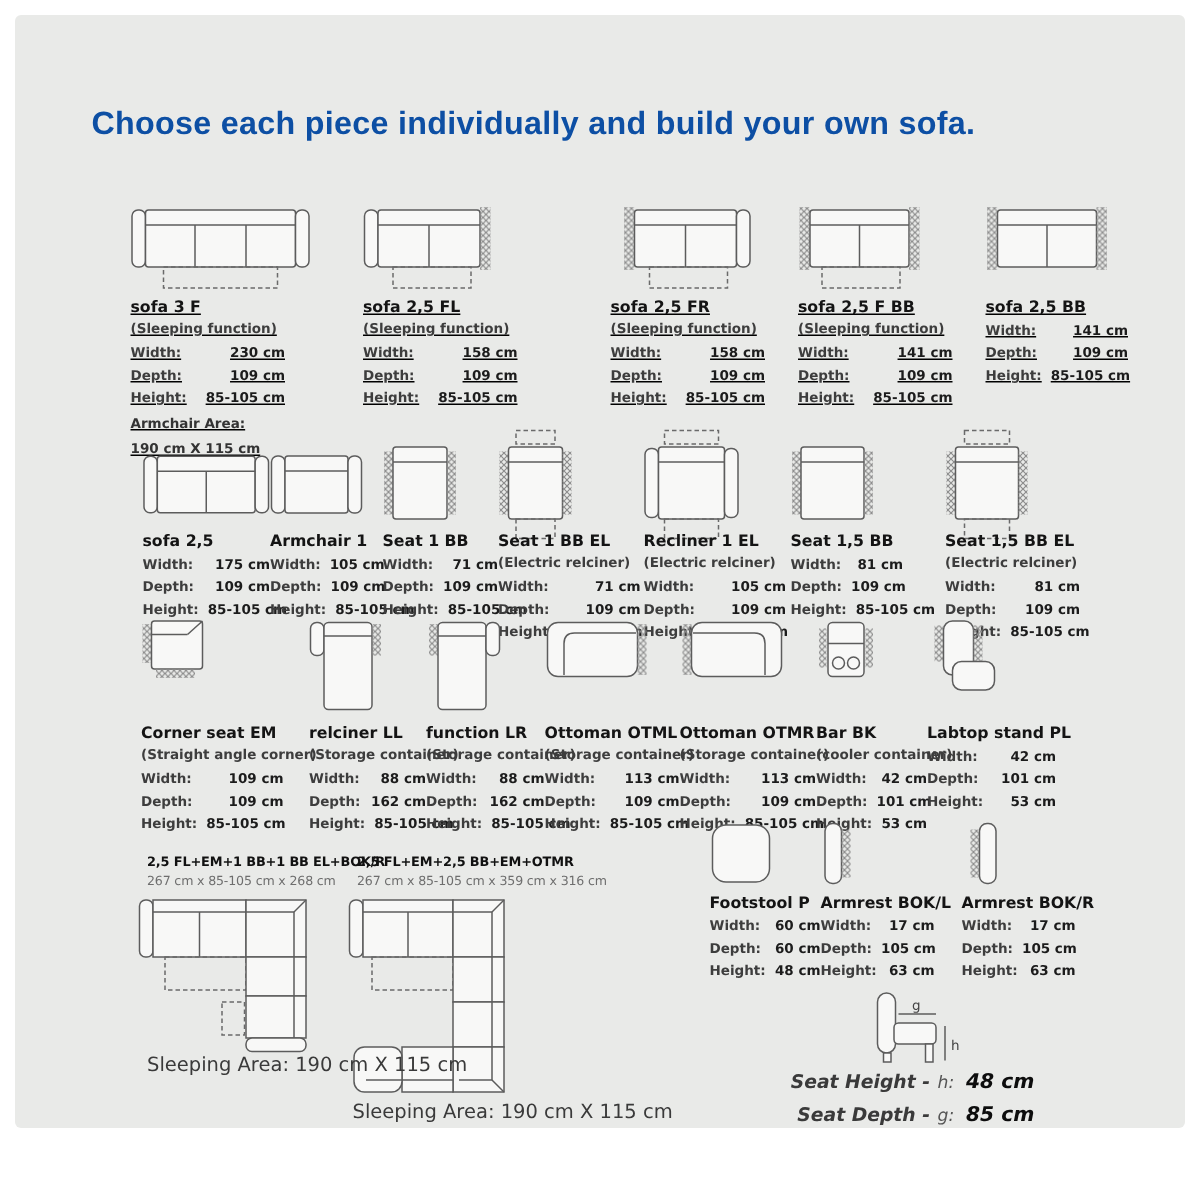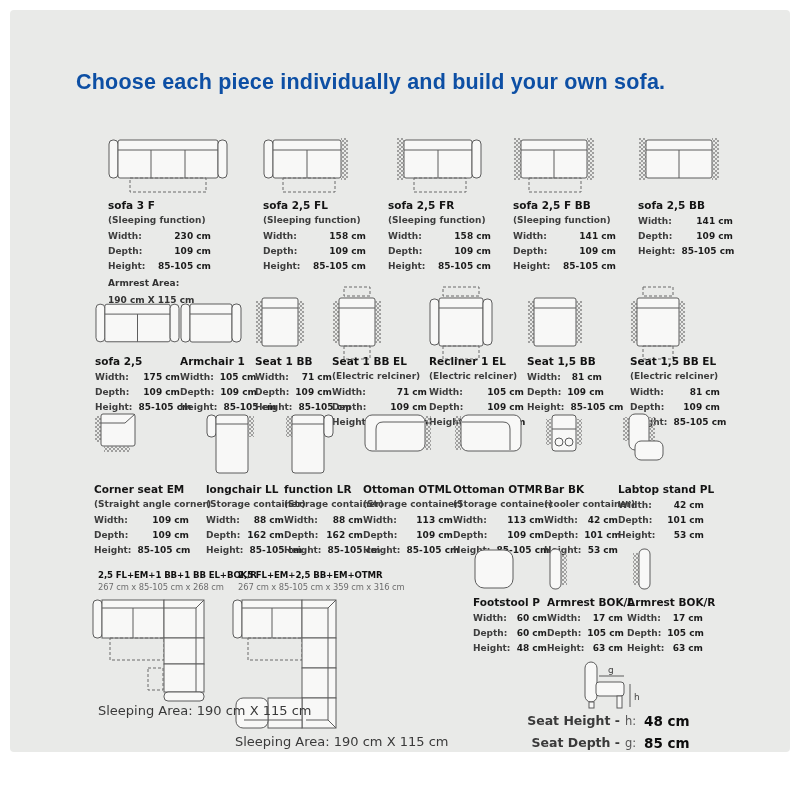--- a/index.html
+++ b/index.html
@@ -1,23 +1,23 @@
 <!DOCTYPE html>
 <html><head>
 <meta charset="utf-8">
 <style>
   html,body{margin:0;padding:0;}
   body{width:800px;height:800px;background:#ffffff;position:relative;
        font-family:"DejaVu Sans",sans-serif;overflow:hidden;}
   .panel{position:absolute;left:10px;top:10px;width:780px;height:742px;
          background:#e9eae8;border-radius:4px;}
-  .title{position:absolute;left:66px;top:60px;margin:0;font-size:21.5px;font-weight:bold;
+  .title{position:absolute;left:51px;top:60px;margin:0;font-size:21.5px;font-weight:bold;
          color:#0d4fa4;letter-spacing:.2px;font-family:"Liberation Sans","DejaVu Sans",sans-serif;}
   .row{position:absolute;display:flex;align-items:flex-start;}
-  #row1{left:98px;top:127px;width:630px;}
+  #row1{left:77px;top:127px;width:630px;text-decoration:underline;}
   #row2{left:85px;top:281px;width:622px;}
   #row3{left:84px;top:403px;width:612px;}
   #accRow{left:463px;top:538px;width:242px;}
   .item{flex:0 0 auto;}
   .icon{display:flex;align-items:flex-start;overflow:visible;}
   #row1 .icon{height:62px;}
   #row2 .icon{height:64px;align-items:center;}
   #row3 .icon{height:70px;}
   #accRow .icon{height:48px;}
   .iname{font-size:10.5px;font-weight:bold;color:#141414;white-space:nowrap;margin-bottom:3px;}
@@ -37,21 +37,21 @@
   .cfg-name{font-size:8.6px;font-weight:bold;color:#111;white-space:nowrap;letter-spacing:-.1px;}
   .cfg-dims{font-size:8.4px;color:#6e6e6e;margin-top:2px;white-space:nowrap;letter-spacing:-.1px;}
   .cfg-icon{position:absolute;}
   #combo1{left:82px;top:588px;}
   #combo2{left:222px;top:588px;}
   .caption{position:absolute;font-size:13px;font-weight:normal;color:#3a3a3a;white-space:nowrap;}
   #cap1{left:88px;top:693px;}
   #cap2{left:225px;top:724px;}
   .chair{position:absolute;left:570px;top:648px;}
   .flines{position:absolute;left:480px;top:700px;width:206px;}
-  .fline{display:flex;justify-content:flex-end;align-items:center;line-height:22px;}
+  .fline{display:flex;justify-content:flex-end;align-items:center;line-height:22px;font-style:italic;}
   .flabel{font-size:12.5px;font-weight:bold;color:#3a3a3a;}
   .fletter{font-size:11.5px;color:#555;margin-left:5px;width:15px;}
   .fvalue{font-size:13.5px;font-weight:bold;color:#0d0d0d;width:52px;text-align:left;margin-left:4px;}
   
   .f{fill:#f8f8f7;stroke:#5c5c5c;stroke-width:1;}
   .st{stroke:#5c5c5c;fill:none;stroke-width:1;}
   .dsh{fill:none;stroke:#6a6a6a;stroke-width:1;stroke-dasharray:3 2;}
   .hp{fill:url(#hp);stroke:none;}
   .tg{font-family:"DejaVu Sans",sans-serif;font-size:9px;fill:#444;}
 </style>
@@ -89,21 +89,21 @@
           <span class="svalue">230 cm</span>
         </div>
         <div class="spec">
           <span class="slabel">Depth:</span>
           <span class="svalue">109 cm</span>
         </div>
         <div class="spec">
           <span class="slabel">Height:</span>
           <span class="svalue">85-105 cm</span>
         </div>
-        <div class="extra">Armrest Area:</div>
+        <div class="extra">Armchair Area:</div>
         <div class="extra">190 cm X 115 cm</div>
       </div>
       <div class="item" style="width: 125px;">
         <div class="icon">
           <svg width="94" height="58" viewBox="0 0 94 58">
             <rect x="1" y="3" width="9" height="38" rx="4" class="f"></rect>
             <rect x="10" y="3" width="68" height="38" rx="2" class="f"></rect>
             <line x1="10" y1="13" x2="78" y2="13" class="st"></line>
             <line x1="44" y1="13" x2="44" y2="41" class="st"></line>
             <rect x="78" y="1" width="7" height="42" class="hp"></rect>
@@ -118,21 +118,21 @@
         </div>
         <div class="spec">
           <span class="slabel">Depth:</span>
           <span class="svalue">109 cm</span>
         </div>
         <div class="spec">
           <span class="slabel">Height:</span>
           <span class="svalue">85-105 cm</span>
         </div>
       </div>
-      <div class="item" style="width: 125px;">
+      <div class="item" style="width: 125px; margin-left: 40px;">
         <div class="icon">
           <svg width="94" height="58" viewBox="0 0 94 58">
             <rect x="9" y="1" width="7" height="42" class="hp"></rect>
             <rect x="16" y="3" width="68" height="38" rx="2" class="f"></rect>
             <line x1="16" y1="13" x2="84" y2="13" class="st"></line>
             <line x1="50" y1="13" x2="50" y2="41" class="st"></line>
             <rect x="84" y="3" width="9" height="38" rx="4" class="f"></rect>
             <rect x="26" y="41" width="52" height="14" class="dsh"></rect>
           </svg>
         </div>
@@ -403,21 +403,21 @@
       </div>
       <div class="item" style="width: 78px;">
         <div class="icon">
           <svg width="50" height="62" viewBox="0 0 50 62">
             <rect x="1" y="2" width="9" height="22" rx="4" class="f"></rect>
             <rect x="10" y="2" width="32" height="58" rx="3" class="f"></rect>
             <line x1="10" y1="11" x2="42" y2="11" class="st"></line>
             <rect x="42" y="3" width="6" height="21" class="hp"></rect>
           </svg>
         </div>
-        <div class="iname">longchair LL</div>
+        <div class="iname">relciner LL</div>
         <div class="isub">(Storage container)</div>
         <div class="spec">
           <span class="slabel">Width:</span>
           <span class="svalue">88 cm</span>
         </div>
         <div class="spec">
           <span class="slabel">Depth:</span>
           <span class="svalue">162 cm</span>
         </div>
         <div class="spec">
@@ -637,21 +637,21 @@
         </div>
         <div class="spec">
           <span class="slabel">Depth:</span>
           <span class="svalue">105 cm</span>
         </div>
         <div class="spec">
           <span class="slabel">Height:</span>
           <span class="svalue">63 cm</span>
         </div>
       </div>
-      <div class="item" style="width: 86px;">
+      <div class="item" style="width: 86px; margin-left: 14px;">
         <div class="icon">
           <svg width="26" height="42" viewBox="0 0 26 42">
             <rect x="6" y="5" width="6" height="32" class="hp"></rect>
             <rect x="12" y="1" width="11" height="40" rx="5" class="f"></rect>
           </svg>
         </div>
         <div class="iname">Armrest BOK/R</div>
         <div class="spec">
           <span class="slabel">Width:</span>
           <span class="svalue">17 cm</span>

